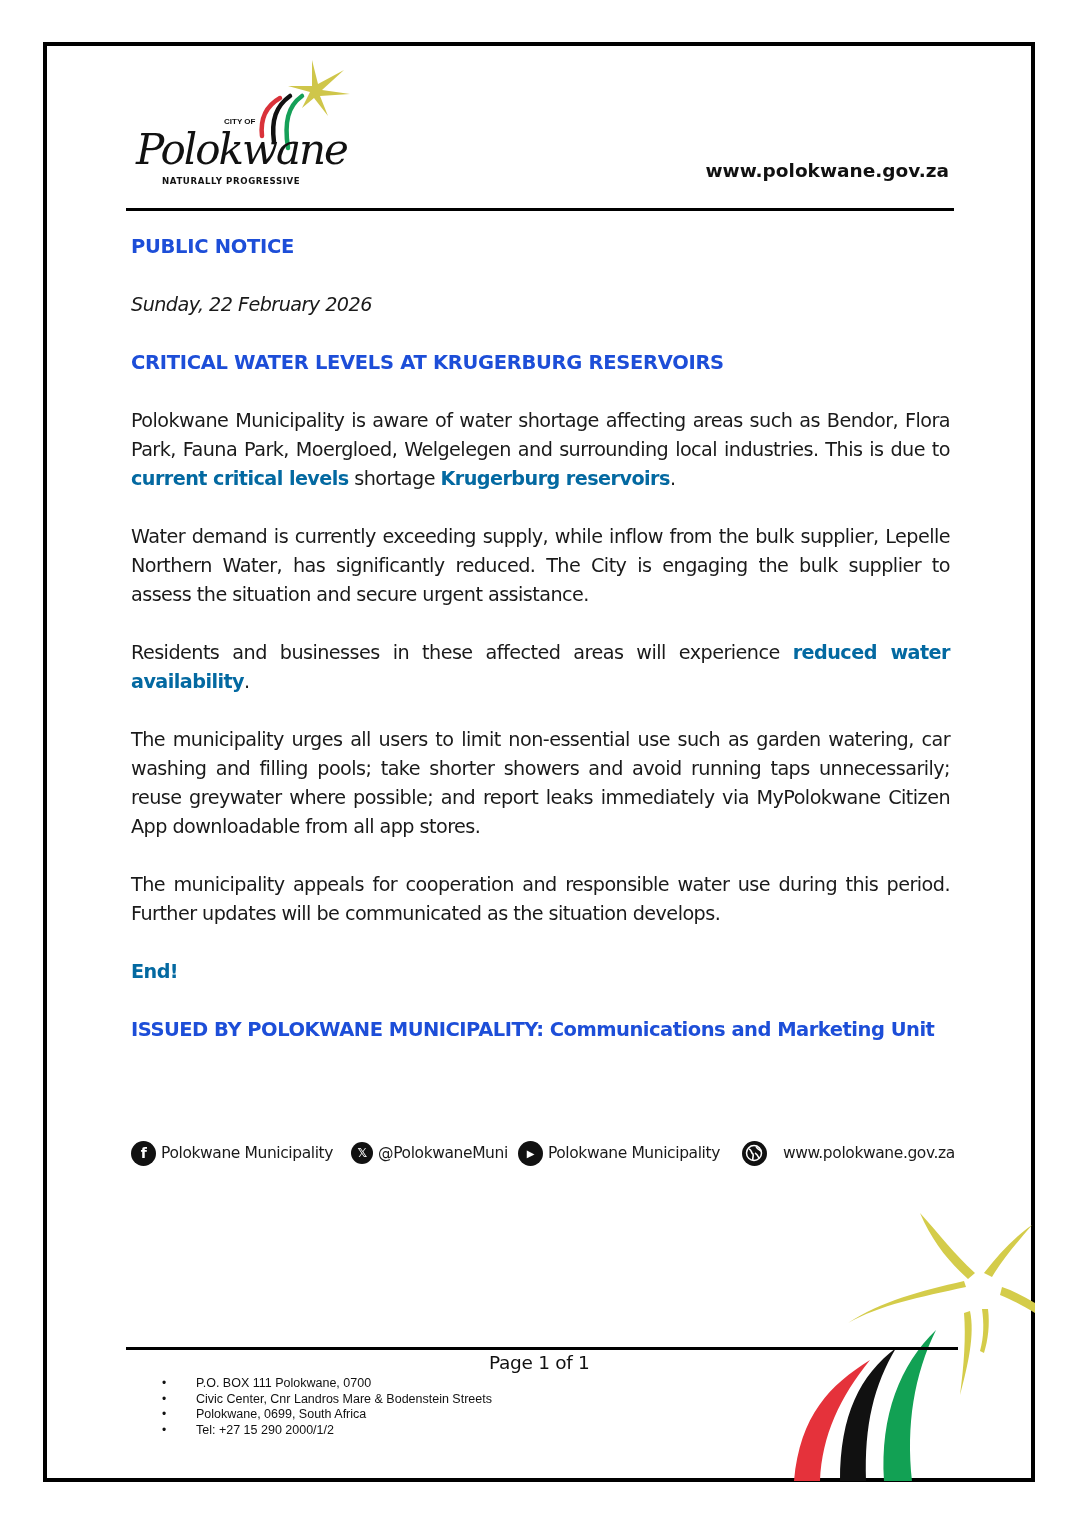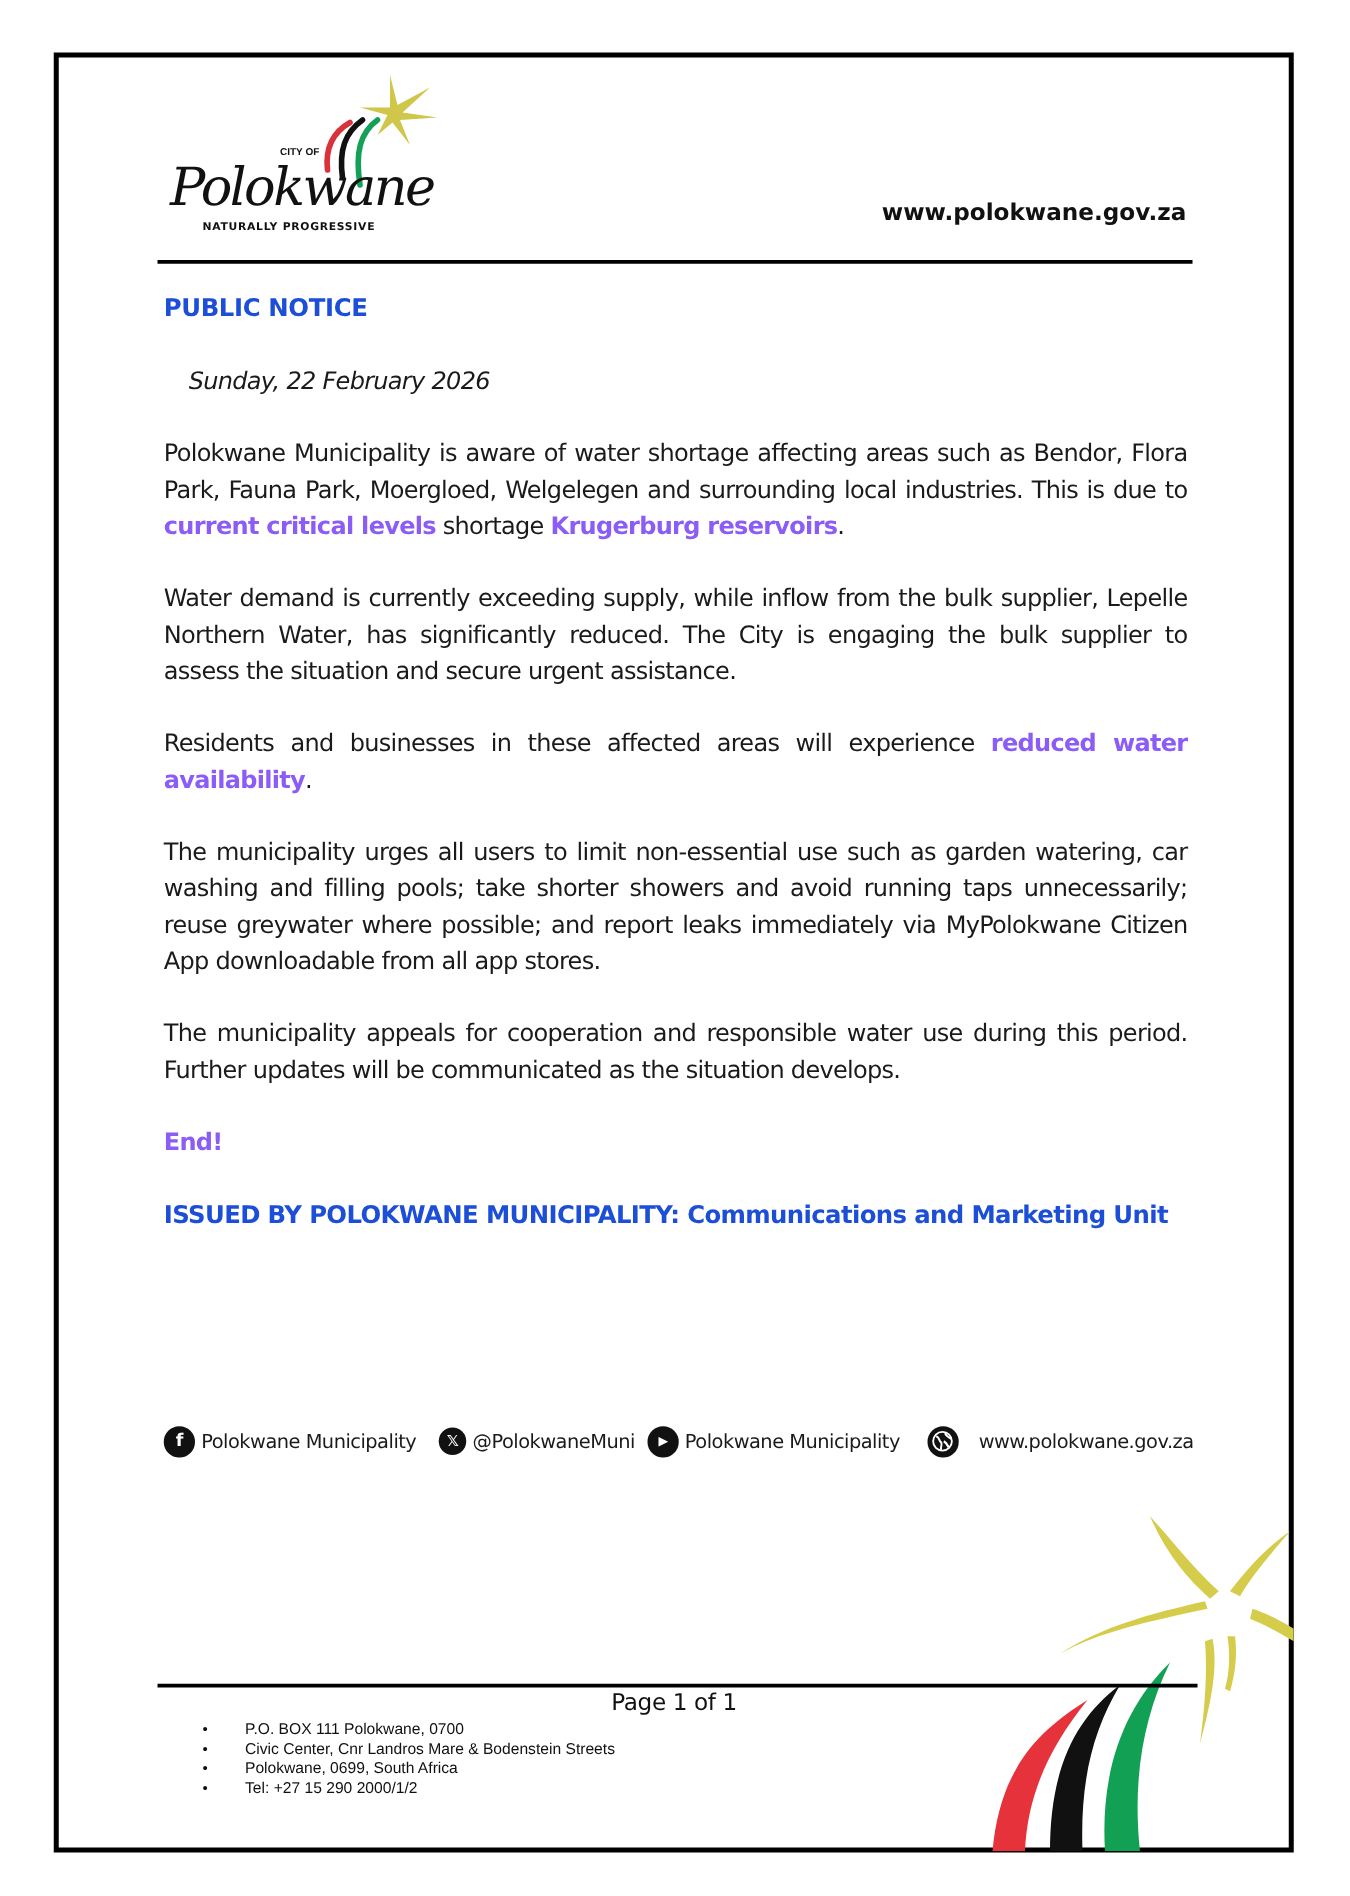--- a/index.html
+++ b/index.html
@@ -8,23 +8,23 @@
   .frame { position: absolute; left: 43px; top: 42px; width: 984px; height: 1432px;
            border: 4px solid #000; box-sizing: content-box; }
   .abs { position: absolute; }
   .logo { left: 132px; top: 56px; width: 230px; height: 135px; }
   .site-top { right: 131px; top: 160px; font-weight: bold; font-size: 18.5px; color: #111; }
   .rule-top { left: 126px; top: 208px; width: 828px; height: 3px; background: #000; }
   .content { position: absolute; left: 131px; top: 232px; width: 819px;
              font-family: "DejaVu Sans", sans-serif; font-size: 19.2px; line-height: 29px;
              letter-spacing: -0.55px; color: #1a1a1a; }
   .content p { margin: 0 0 29px 0; text-align: justify; }
-  .g { color: #8b5cf6; font-weight: bold; }
+  .g { color: #0369a1; font-weight: bold; }
   .hd { color: #1d4ed8; font-weight: bold; font-size: 19.5px; letter-spacing: -0.3px; }
-  .date { font-style: italic; margin-left: 20px; }
+  .date { font-style: italic; }
   .sep { font-weight: bold; color: #000; }
   .socials { position: absolute; left: 131px; top: 1140px; width: 830px; height: 26px;
              display: flex; align-items: center; font-size: 15.5px; letter-spacing: -0.4px; color: #1a1a1a; }
   .soc { display: flex; align-items: center; margin-right: 18px; white-space: nowrap; }
   .ic { width: 25px; height: 25px; border-radius: 50%; background: #111; color: #fff;
         display: inline-flex; align-items: center; justify-content: center;
         font-weight: bold; font-size: 14px; margin-right: 5px; flex-shrink: 0; }
   .rule-bot { left: 126px; top: 1347px; width: 832px; height: 3px; background: #000; }
   .page-num { left: 489px; top: 1352px; font-size: 18.5px; color: #111; font-family: "DejaVu Sans", sans-serif; letter-spacing: -0.3px; text-align: center; }
   .addr { left: 162px; top: 1376px; margin: 0; padding: 0; list-style: none;
@@ -51,20 +51,21 @@
   <text x="4" y="108" font-family="DejaVu Serif, serif" font-style="italic" font-size="42" fill="#111" letter-spacing="-2">Polokwane</text>
   <text x="30" y="128" font-family="DejaVu Sans, sans-serif" font-size="8.6" font-weight="bold" fill="#111" letter-spacing="0.6">NATURALLY PROGRESSIVE</text>
 </svg>
 
 <div class="abs site-top">www.polokwane.gov.za</div>
 <div class="abs rule-top"></div>
 
 <div class="content">
   <p><span class="hd">PUBLIC NOTICE</span></p>
   <p><span class="date">Sunday, 22 February 2026</span></p>
+  <p><span class="hd">CRITICAL WATER LEVELS AT KRUGERBURG RESERVOIRS</span></p>
   <p><span>Polokwane Municipality is aware of water shortage affecting areas such as Bendor, Flora Park, Fauna Park, Moergloed, Welgelegen and surrounding local industries. This is due to </span><span class="g">current critical levels</span><span> shortage </span><span class="g">Krugerburg reservoirs</span><span>.</span></p>
   <p>Water demand is currently exceeding supply, while inflow from the bulk supplier, Lepelle Northern Water, has significantly reduced. The City is engaging the bulk supplier to assess the situation and secure urgent assistance.</p>
   <p><span>Residents and businesses in these affected areas will experience </span><span class="g">reduced water availability</span><span>.</span></p>
   <p>The municipality urges all users to limit non-essential use such as garden watering, car washing and filling pools; take shorter showers and avoid running taps unnecessarily; reuse greywater where possible; and report leaks immediately via MyPolokwane Citizen App downloadable from all app stores.</p>
   <p>The municipality appeals for cooperation and responsible water use during this period. Further updates will be communicated as the situation develops.</p>
   <p><span class="g">End!</span></p>
   <p style="margin-bottom:0"><span class="hd" style="letter-spacing:-0.5px">ISSUED BY POLOKWANE MUNICIPALITY: Communications and Marketing Unit</span></p>
 </div>
 
 <div class="socials">

